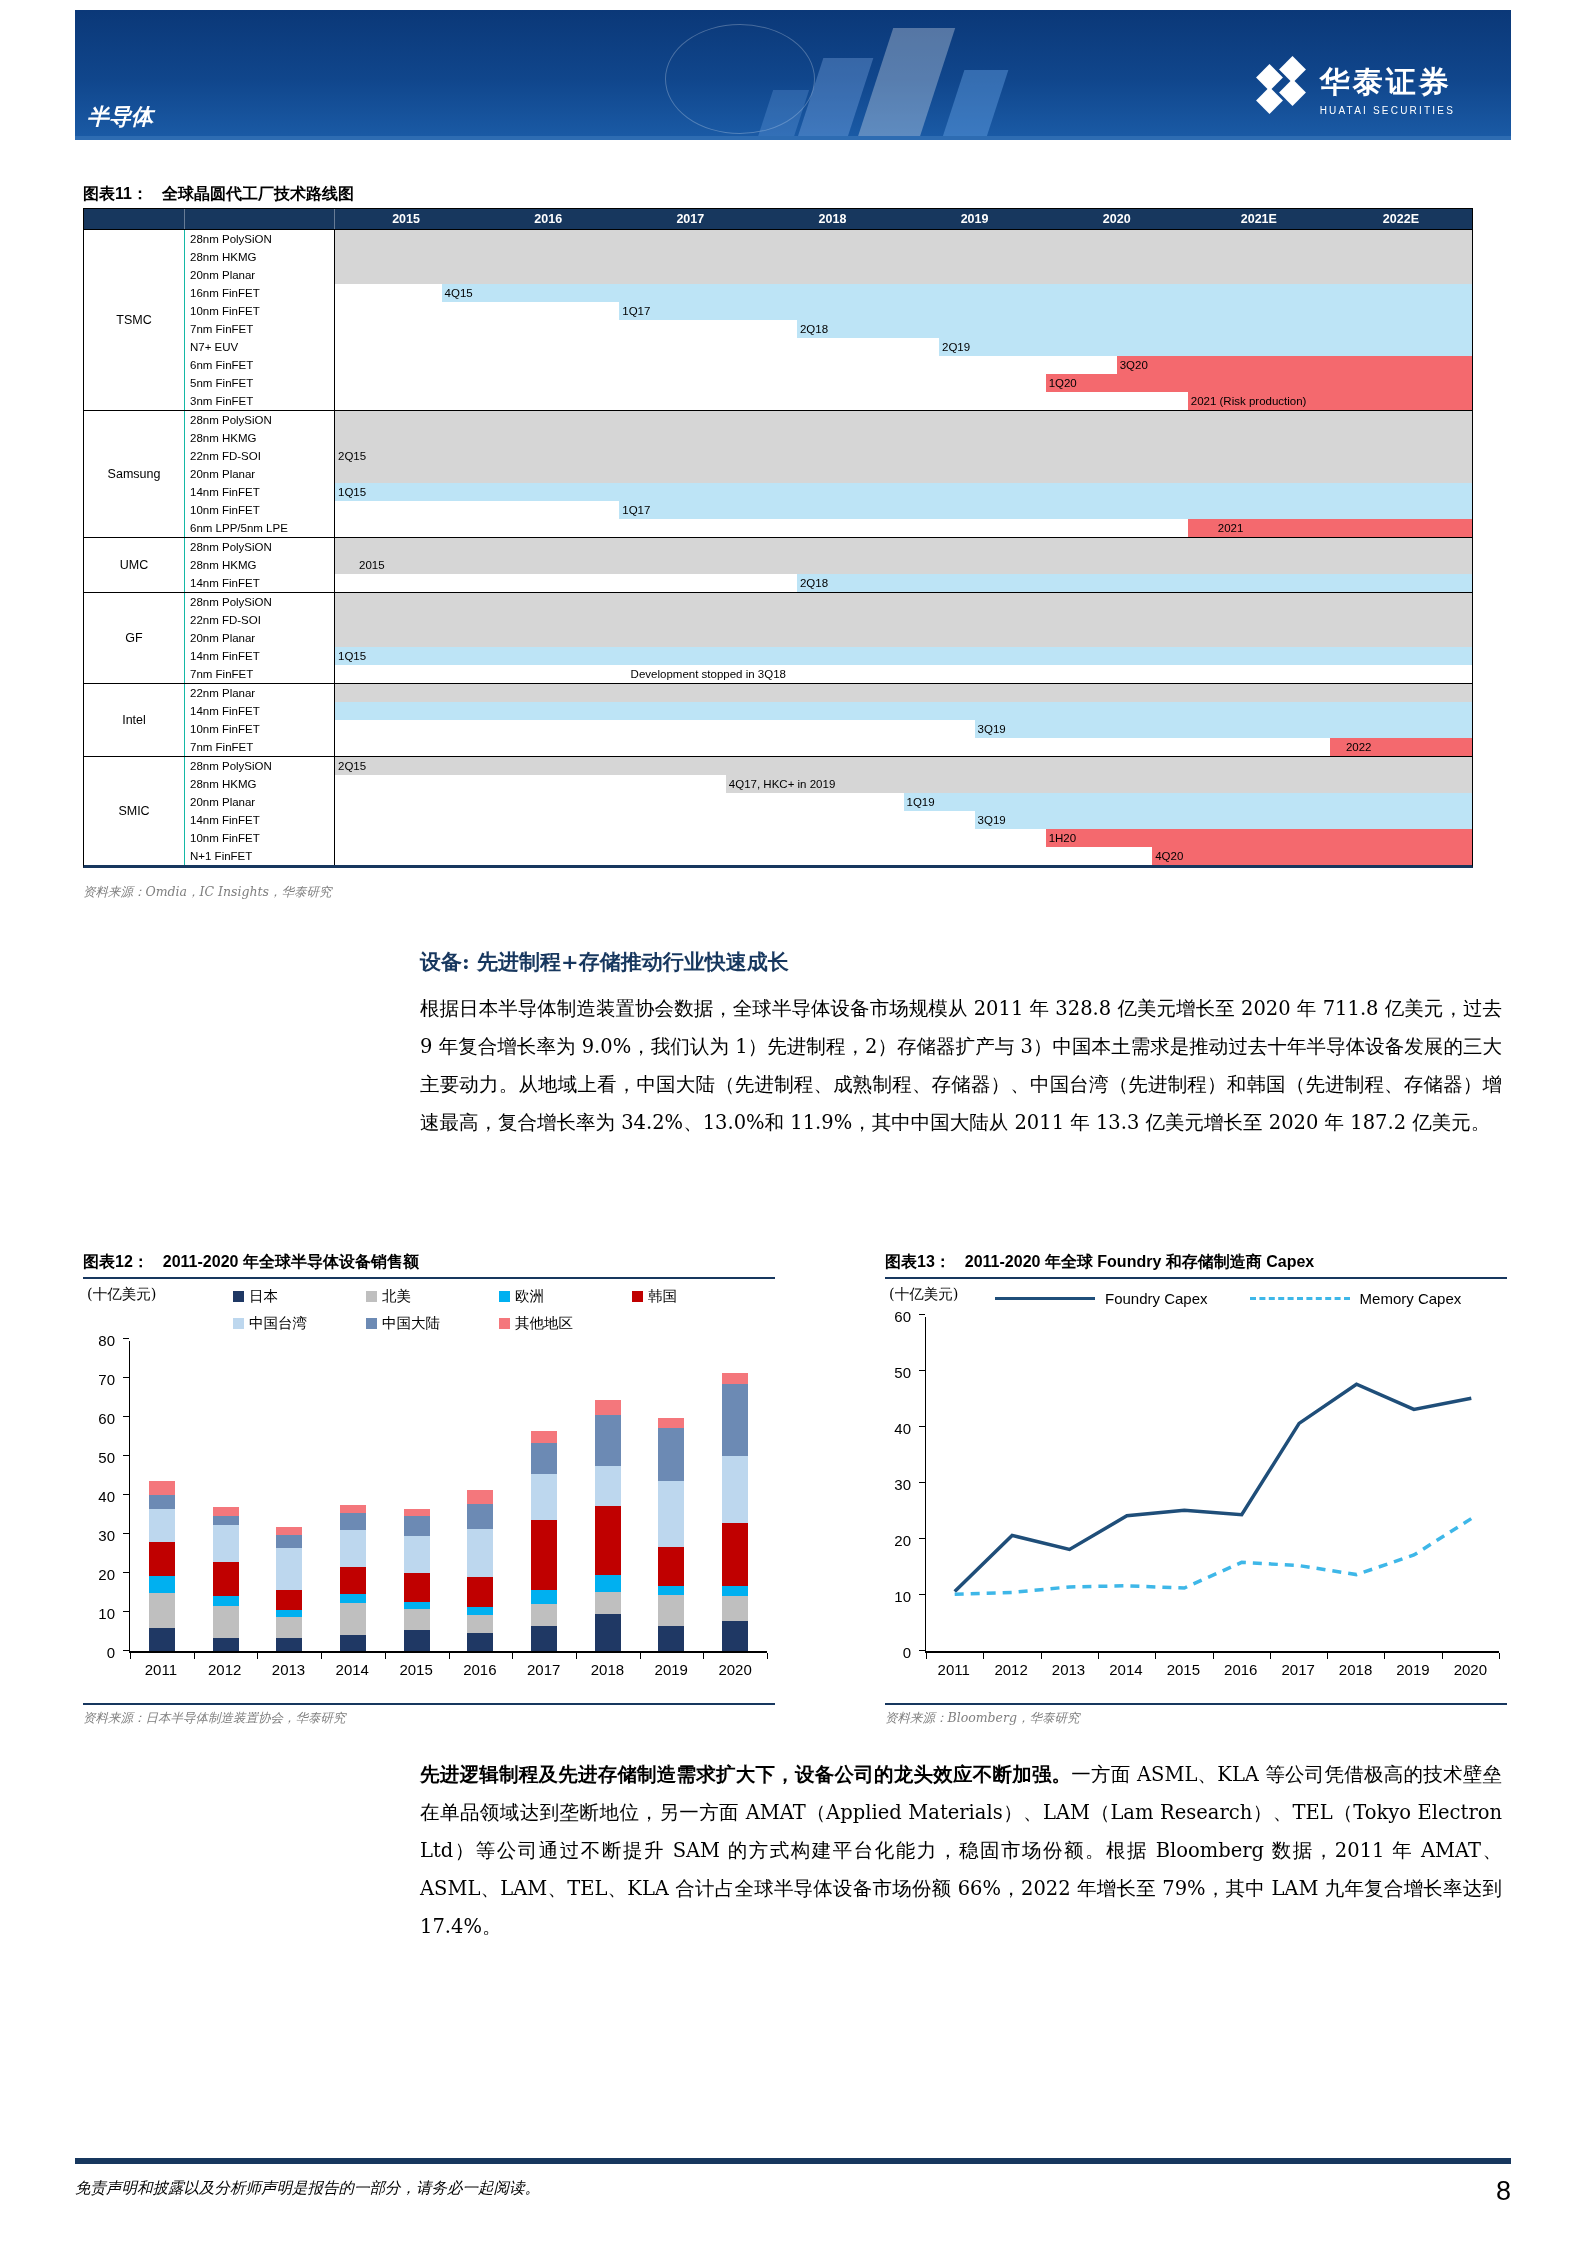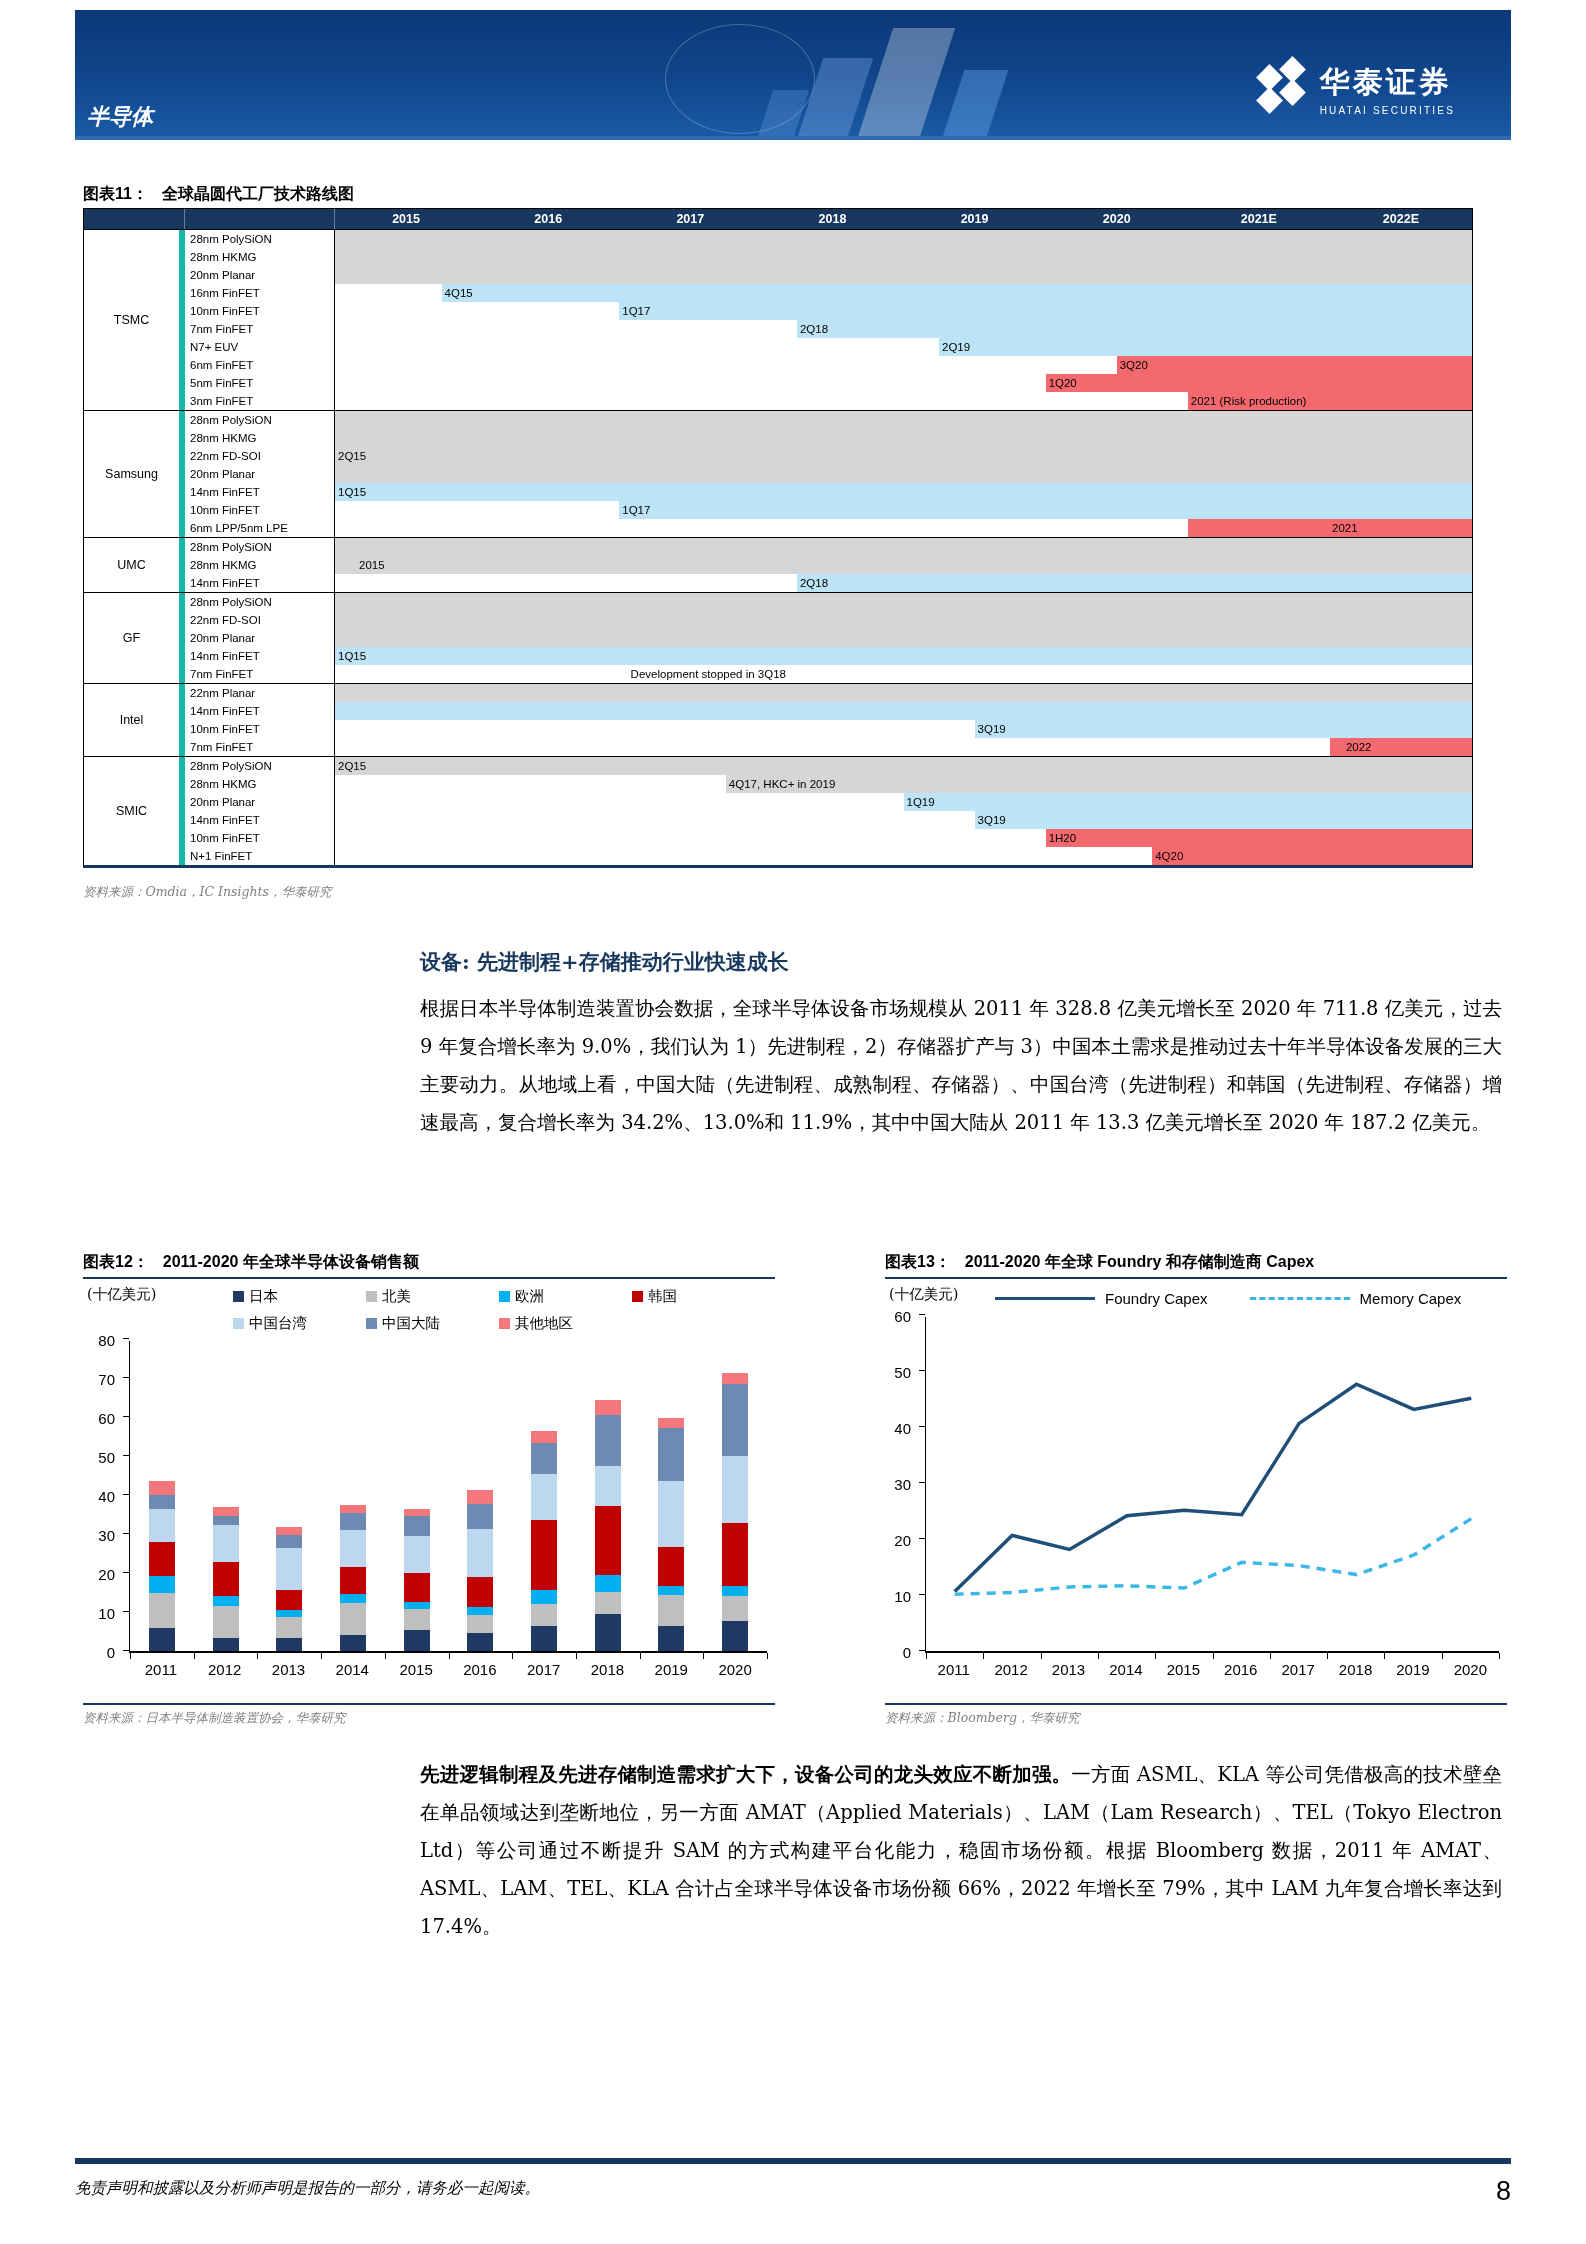--- a/index.html
+++ b/index.html
@@ -28,21 +28,21 @@
 .source{font-size:12.5px;color:#7f7f7f;font-style:italic;font-family:"DejaVu Serif","Liberation Serif",serif}
 
 
 .gantt{position:absolute;left:83px;top:208px;width:1390px;border:1px solid #000;border-bottom:3px solid #17375E;font-size:11.5px}
 .g-head{display:flex;background:#17375E;height:20px}
 .g-c1{width:101px;border-right:1px solid rgba(255,255,255,.35)}
 .g-c2{width:150px;border-right:1px solid rgba(255,255,255,.35)}
 .g-hyears{flex:1;display:flex}
 .g-year{flex:1;color:#fff;font-weight:bold;font-size:12.5px;text-align:center;line-height:20px}
 .g-sec{display:flex;border-top:1px solid #000}
-.g-company{width:101px;display:flex;align-items:center;justify-content:center;font-size:12.5px;border-right:6px solid #14b8a6}
+.g-company{width:101px;display:flex;align-items:center;justify-content:center;font-size:12.5px;border-right:1px solid #14b8a6}
 .g-rows{flex:1}
 .g-row{display:flex;height:18px}
 .g-tech{width:150px;line-height:18px;padding-left:5px;border-right:1px solid #000;white-space:nowrap}
 .g-tl{flex:1;position:relative}
 .g-bar{position:absolute;top:0;height:100%}
 .g-bar-gray{background:#D6D6D6}
 .g-bar-blue{background:#BDE4F6}
 .g-bar-red{background:#F4696E}
 .g-lb{font-size:11.5px;line-height:18px;padding-left:3px;white-space:nowrap;display:inline-block}
 .g-note{position:absolute;left:26%;font-size:11.5px;line-height:18px;white-space:nowrap}
@@ -233,21 +233,21 @@
         </div>
         <div class="g-row">
           <div class="g-tech">10nm FinFET</div>
           <div class="g-tl">
             <div class="g-bar g-bar-blue" style="left: 25%; width: 75%;"><span class="g-lb">1Q17</span></div>
           </div>
         </div>
         <div class="g-row">
           <div class="g-tech">6nm LPP/5nm LPE</div>
           <div class="g-tl">
-            <div class="g-bar g-bar-red" style="left: 75%; width: 25%; text-align: center;"><span class="g-lb" style="padding-left: 30px;">2021</span></div>
+            <div class="g-bar g-bar-red" style="left: 75%; width: 25%;"><span class="g-lb" style="padding-left: 30px;">2021</span></div>
           </div>
         </div>
       </div>
     </div>
     <div class="g-sec">
       <div class="g-company">UMC</div>
       <div class="g-rows">
         <div class="g-row">
           <div class="g-tech">28nm PolySiON</div>
           <div class="g-tl">

